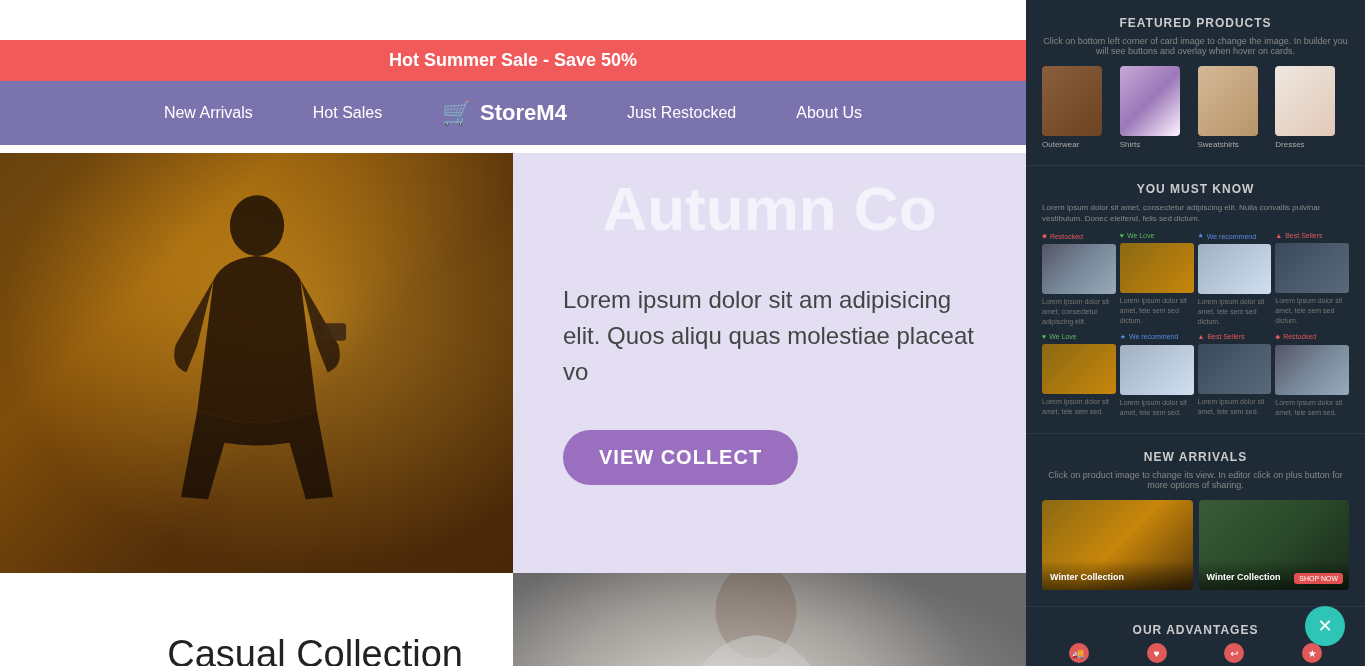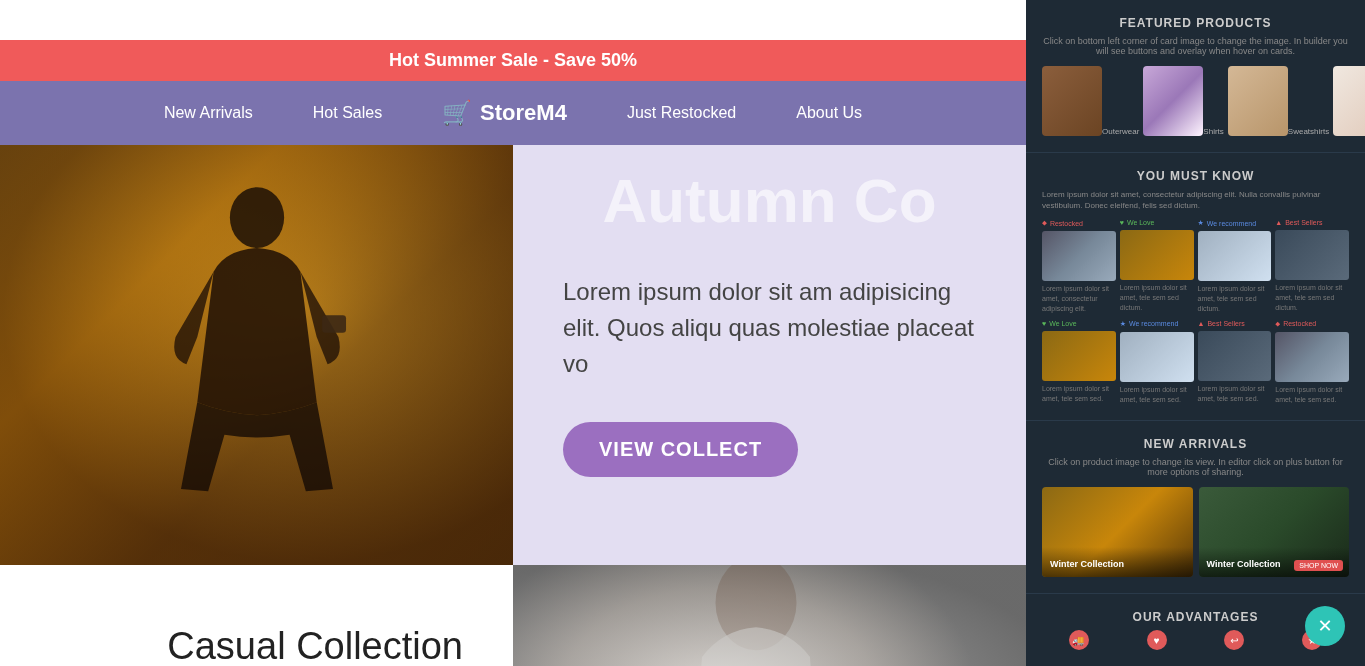--- a/index.html
+++ b/index.html
@@ -58,20 +58,21 @@
     .cart-icon {
       font-size: 24px;
       color: #ff6b8a;
     }
 
     
     .hero-section {
       position: relative;
       height: 420px;
       display: flex;
+      margin-top: 8px;
     }
 
     .hero-image-left {
       width: 50%;
       height: 100%;
       background: linear-gradient(135deg, #8b6914 0%, #c8860a 30%, #5a3a08 60%, #3d2806 100%);
       position: relative;
       overflow: hidden;
     }
 
@@ -221,22 +222,22 @@
 
     
     .featured-grid {
       display: grid;
       grid-template-columns: 1fr 1fr 1fr 1fr;
       gap: 4px;
     }
 
     .featured-item {
       display: flex;
-      flex-direction: row;
-      align-items: flex-end;
+      flex-direction: column;
+      align-items: flex-start;
     }
 
     .featured-img {
       width: 60px;
       height: 70px;
       border-radius: 4px;
       position: relative;
       overflow: hidden;
     }
 

